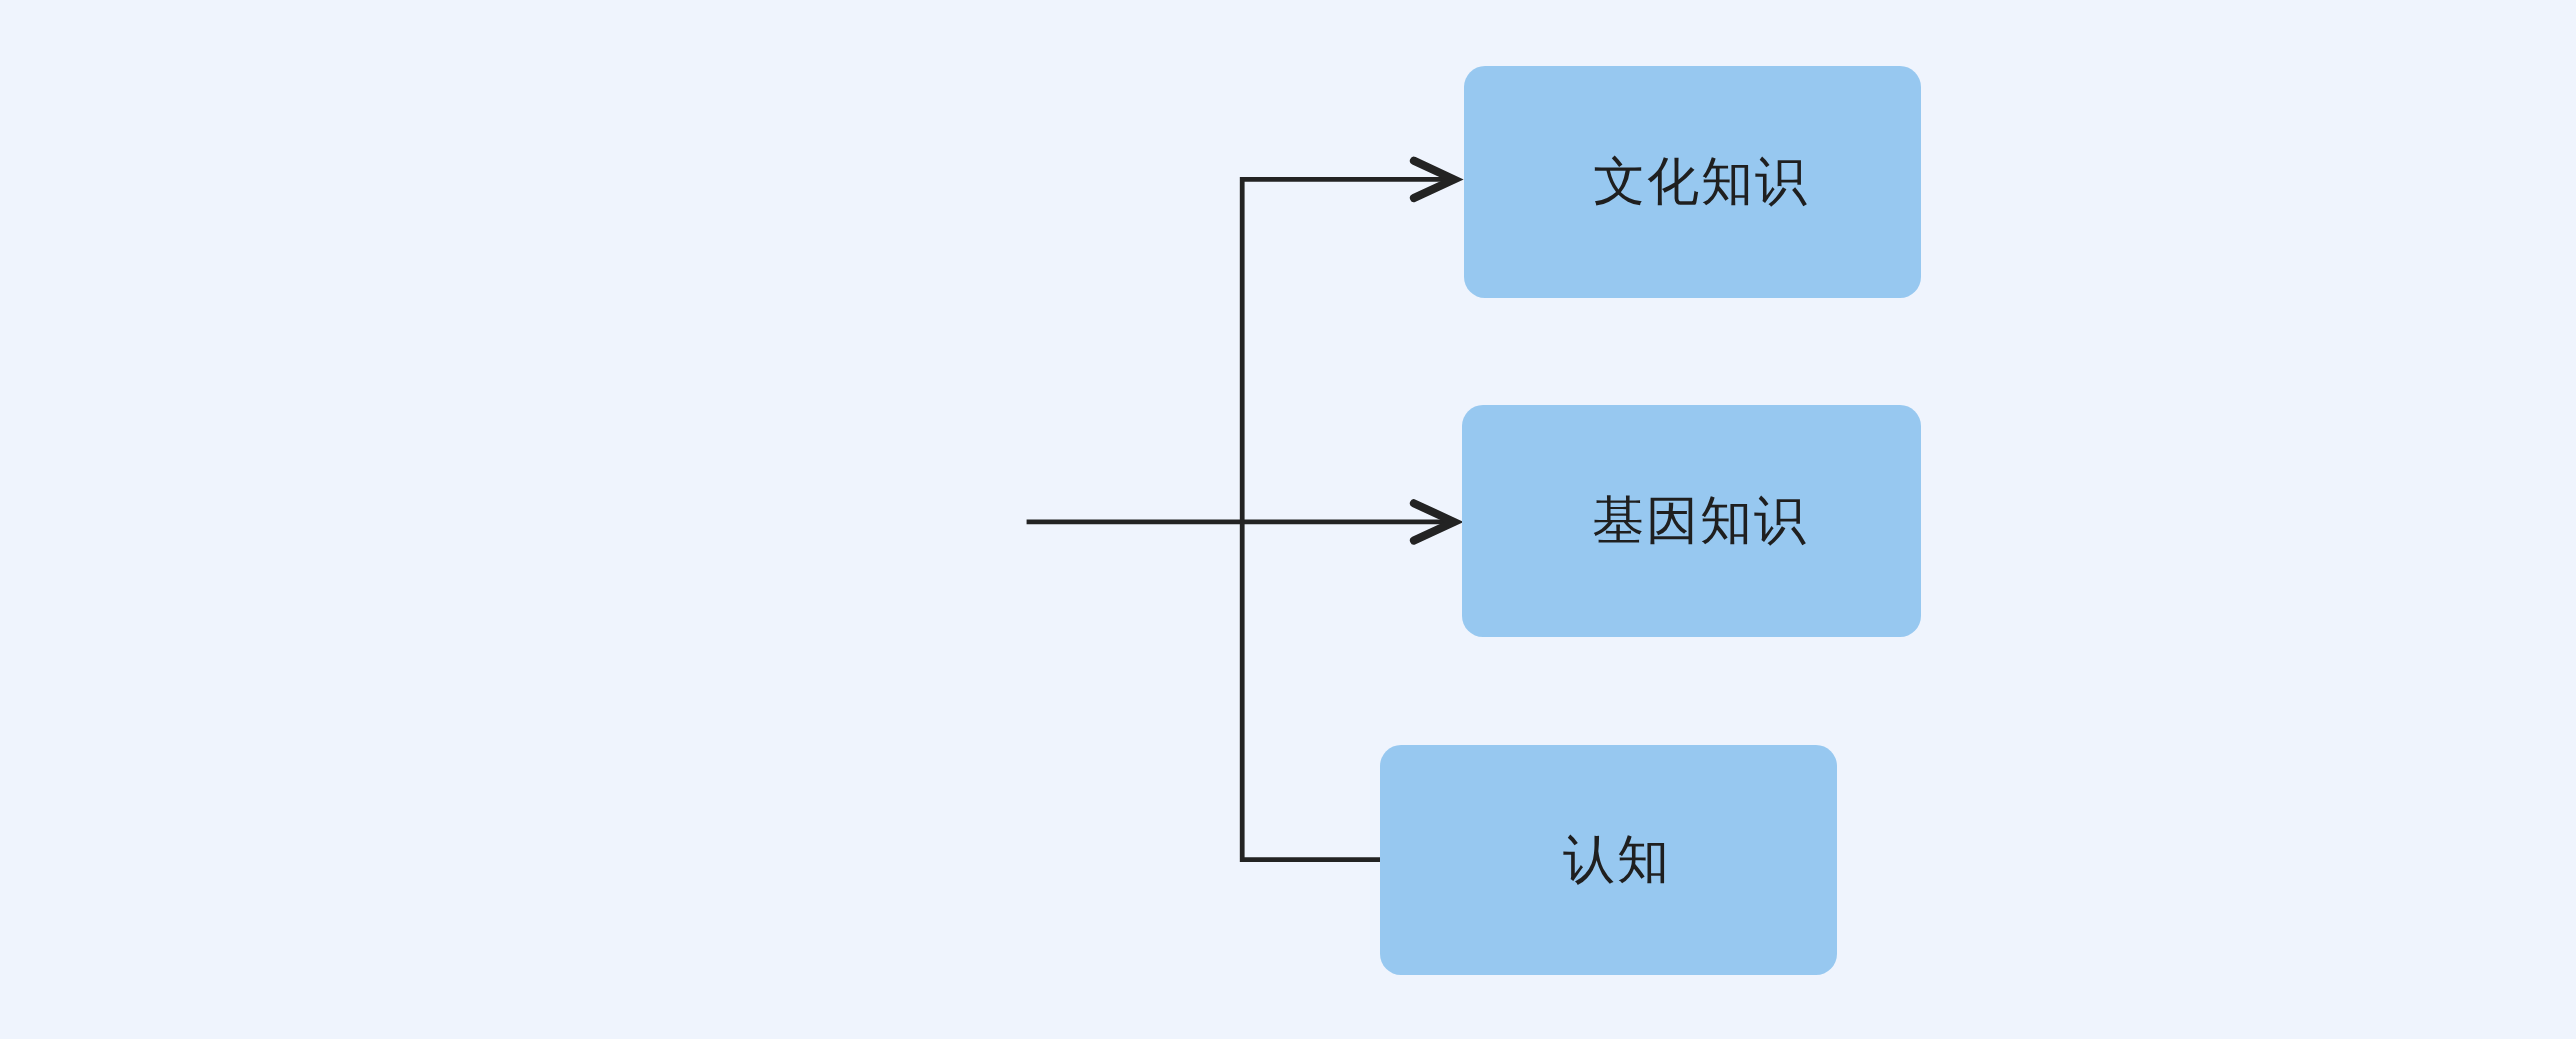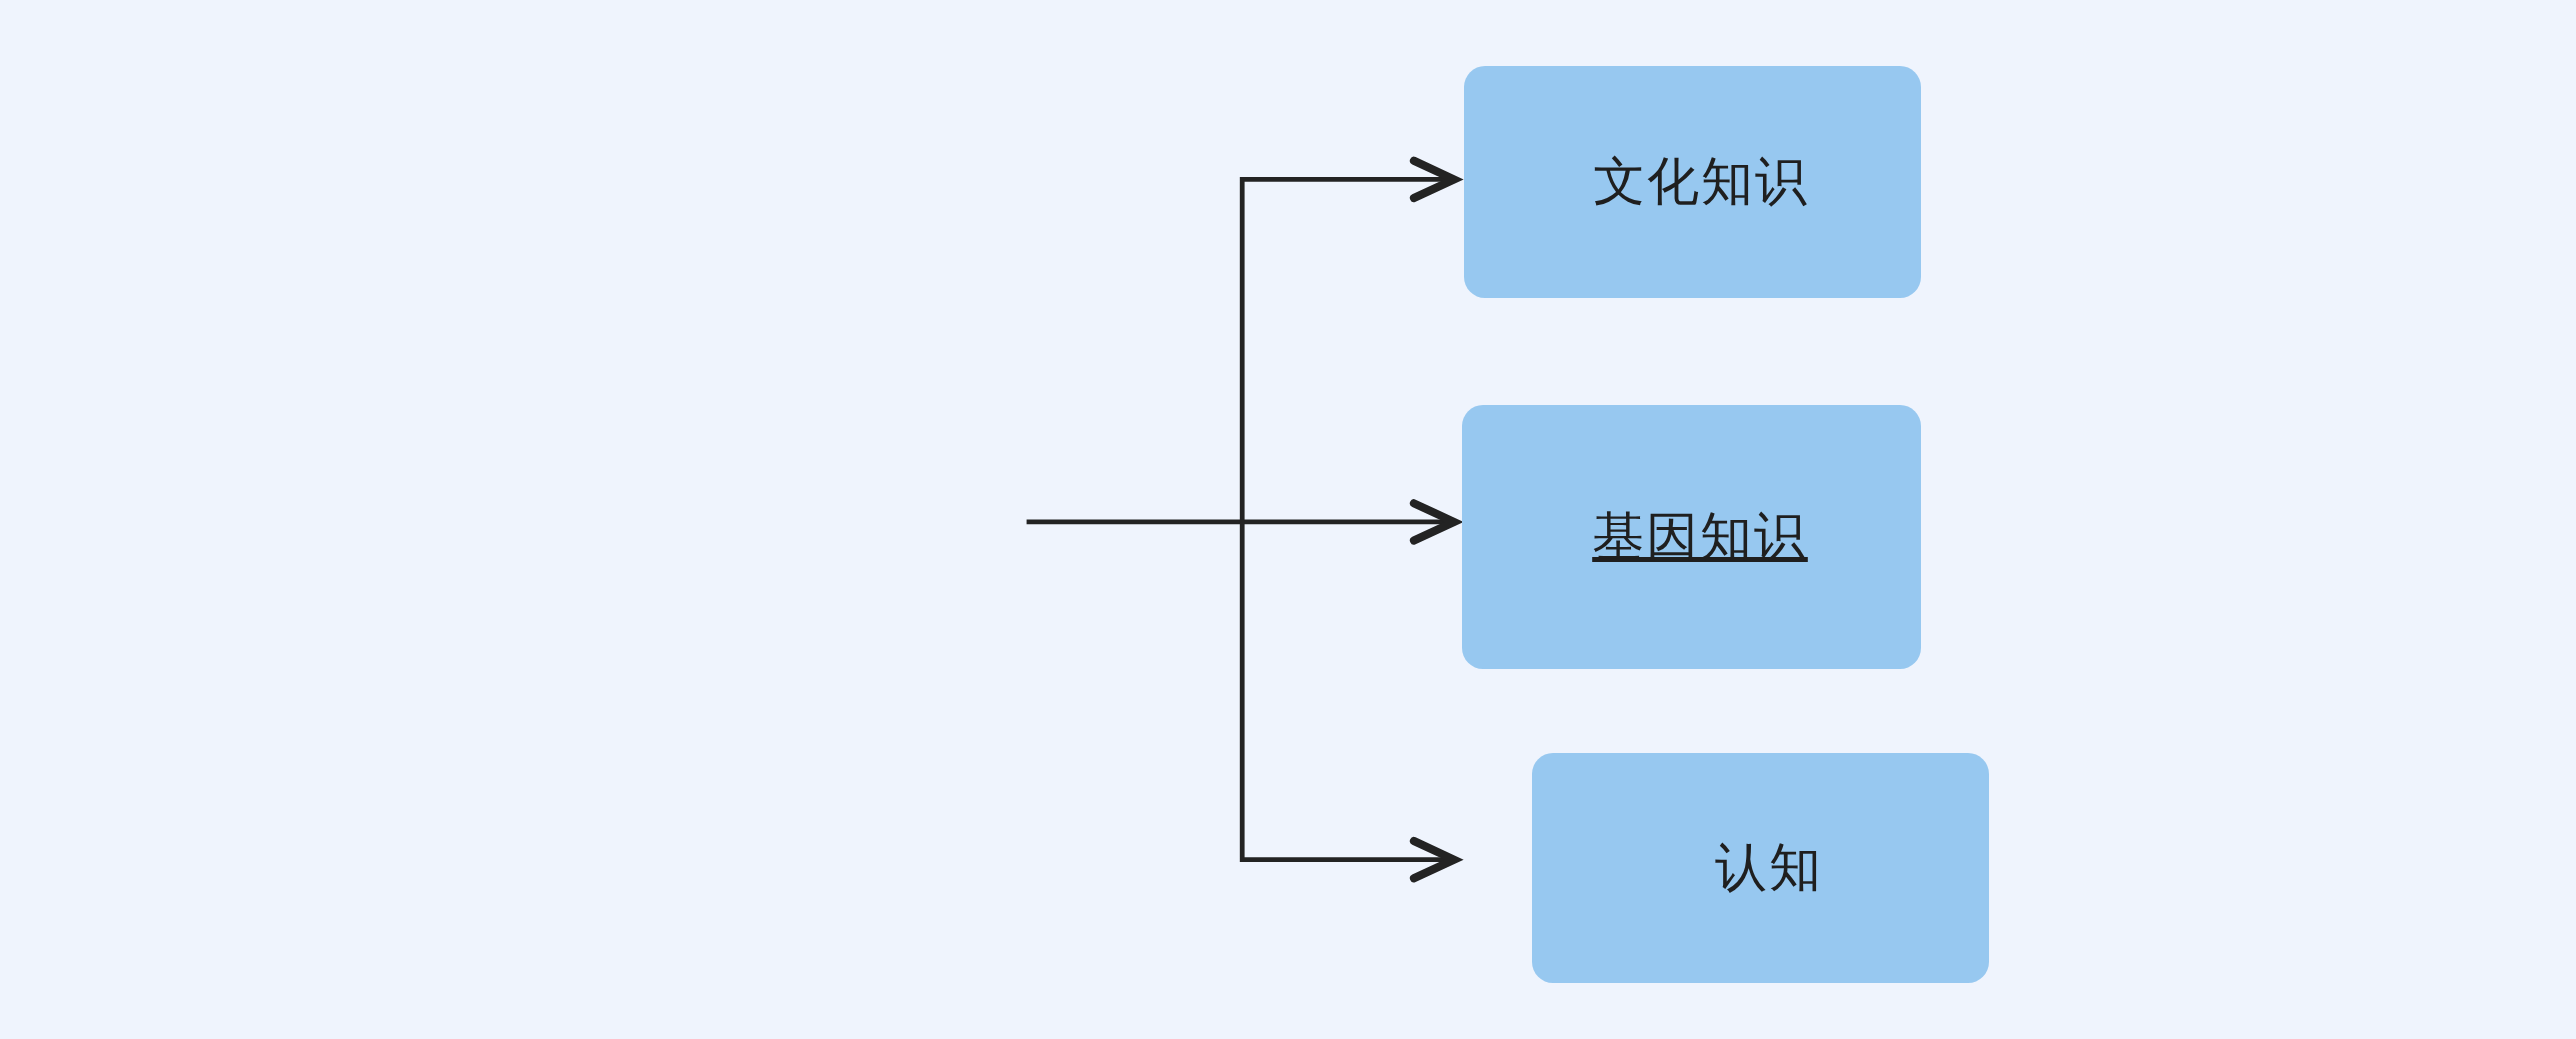--- a/index.html
+++ b/index.html
@@ -43,22 +43,22 @@
     user-select: none;
     padding-left: 17px;
   }
   .node-label {
     display: block;
     transform: translateY(-1px);
   }
   
   #node-root      { left: 568px;  top: 405px; width: 459px; height: 232px; }
   #node-child-0   { left: 1464px; top: 66px;  width: 457px; height: 232px; }
-  #node-child-1   { left: 1462px; top: 405px; width: 459px; height: 264px; text-decoration: underline; }
-  #node-child-2   { left: 1532px; top: 745px; width: 457px; height: 230px; margin-top: 8px; }
+  #node-child-1   { left: 1462px; top: 405px; width: 459px; height: 232px; }
+  #node-child-2   { left: 1380px; top: 745px; width: 457px; height: 230px; }
 </style>
 </head>
 <body>
 
 <div id="canvas">
 
   <svg id="edge-layer" viewBox="0 0 2700 1090" xmlns="http://www.w3.org/2000/svg">
     <defs>
       <marker id="arrow-open-v" markerWidth="12" markerHeight="12" refX="9.2" refY="5" orient="auto" markerUnits="strokeWidth">
         <path d="M 1.2 1.1 L 9.6 5 L 1.2 8.9" fill="none" stroke="#232323" stroke-width="1.7" stroke-linecap="round" stroke-linejoin="miter"></path>

